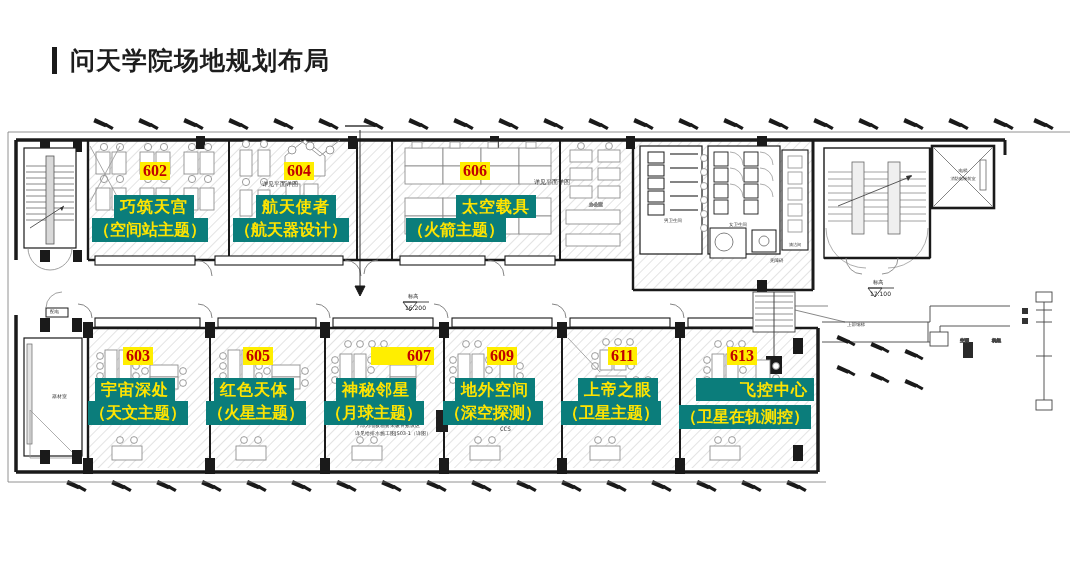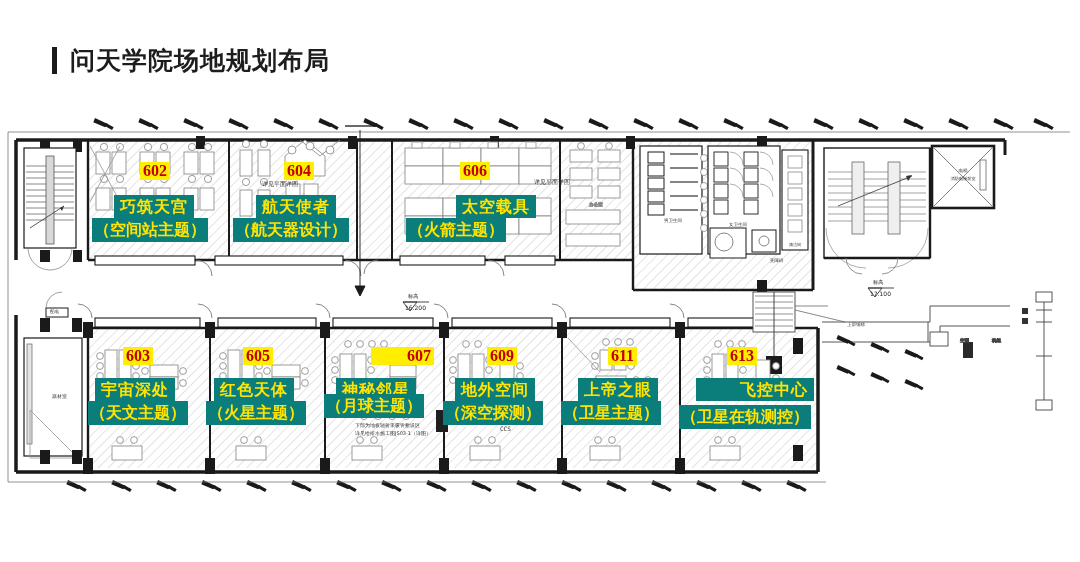--- a/index.html
+++ b/index.html
@@ -751,21 +751,21 @@
 
   <div class="ovl">
     <div class="rmnum" style="left:243px;top:237px;">605</div>
     <div class="rname" style="left:214px;top:268px;">红色天体</div>
     <div class="rsub" style="left:206px;top:291px;">（火星主题）</div>
   </div>
 
   <div class="ovl">
     <div class="rmnum" style="left:371px;top:237px;padding-left:36px;">607</div>
     <div class="rname" style="left:336px;top:268px;">神秘邻星</div>
-    <div class="rsub" style="left:324px;top:284px;">（月球主题）</div>
+    <div class="rsub" style="left:324px;top:291px;">（月球主题）</div>
   </div>
 
   <div class="ovl">
     <div class="rmnum" style="left:487px;top:237px;">609</div>
     <div class="rname" style="left:455px;top:268px;">地外空间</div>
     <div class="rsub" style="left:443px;top:291px;">（深空探测）</div>
   </div>
 
   <div class="ovl">
     <div class="rmnum" style="left:608px;top:237px;font-family:Liberation Serif, serif;">611</div>

